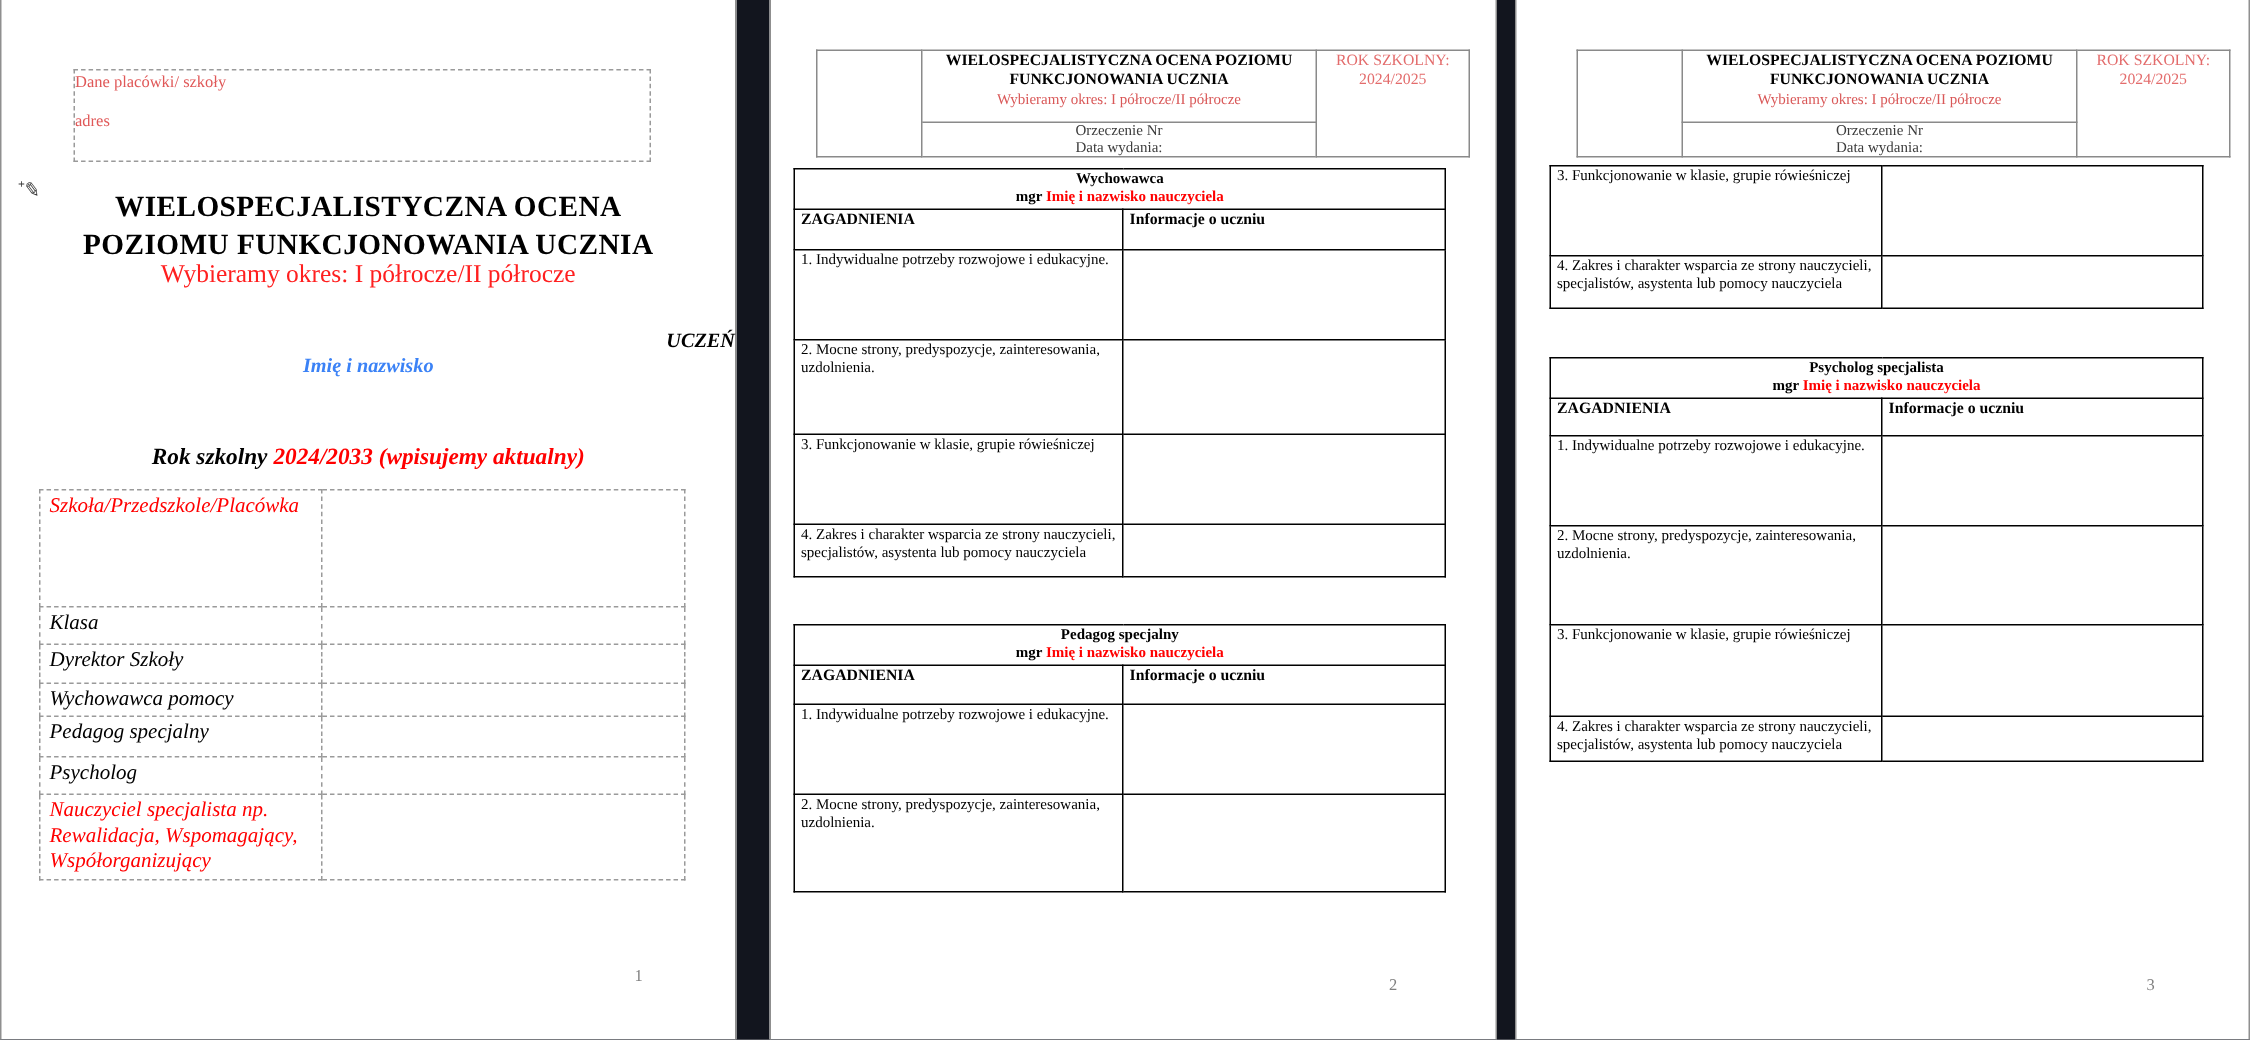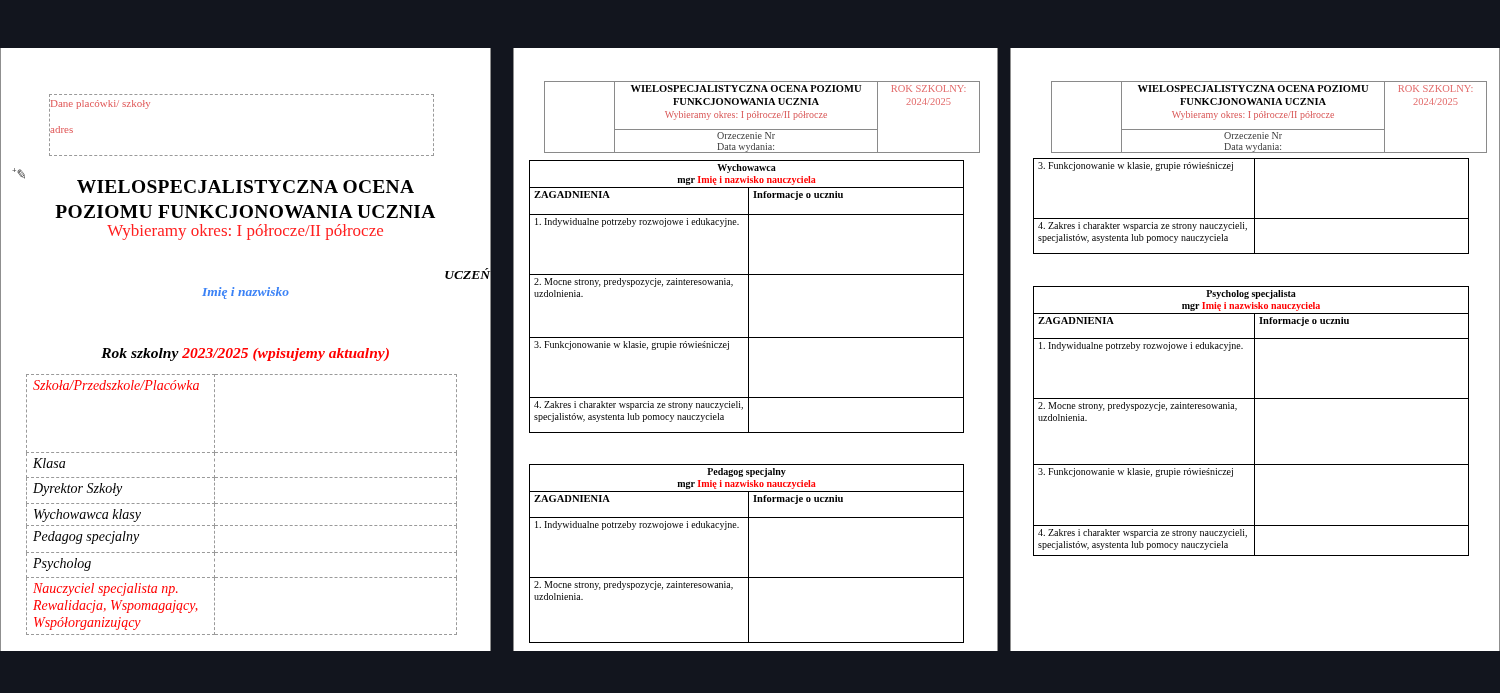--- a/index.html
+++ b/index.html
@@ -3,24 +3,23 @@
 <meta charset="utf-8">
 <style>
   html,body{margin:0;padding:0;}
   .viewport{
     position:relative; width:1500px; height:693px; overflow:hidden;
     background:#12151e;
     font-family:"Liberation Serif","DejaVu Serif",serif;
     color:#000;
   }
   .page{
-    position:absolute; top:0; height:603px; background:#ffffff;
+    position:absolute; top:0; height:693px; background:#ffffff;
     border-left:1px solid #8f8f8f; border-right:1px solid #8f8f8f;
     box-sizing:border-box;
-    margin-top:48px;
   }
   .p1{left:0; width:491px;}
   .p2{left:513px; width:485px;}
   .p3{left:1010px; width:490px;}
 
   .red{color:#ff0000;}
 
   
   .inst-box{
     position:absolute; left:48px; top:46px; width:383px; height:58px;
@@ -111,21 +110,21 @@
     <div class="doc-title">
       <div>WIELOSPECJALISTYCZNA OCENA</div>
       <div>POZIOMU FUNKCJONOWANIA UCZNIA</div>
     </div>
     <div class="doc-subtitle">Wybieramy okres: I półrocze/II półrocze</div>
 
     <div class="uczen">UCZEŃ</div>
     <div class="student">Imię i nazwisko</div>
 
     <div class="year-line">
-      <span>Rok szkolny</span><span class="red">2023/2025 (wpisujemy aktualny)</span>
+      <span>Rok szkolny</span><span class="red">2024/2033 (wpisujemy aktualny)</span>
     </div>
 
     <table class="info">
       <colgroup>
           <col style="width:188px">
           <col style="width:242px">
         </colgroup>
       <tbody>
           <tr style="height:78px">
         <td class="red">Szkoła/Przedszkole/Placówka</td>
@@ -133,21 +132,21 @@
       </tr>
       <tr style="height:25px">
         <td>Klasa</td>
         <td></td>
       </tr>
       <tr style="height:26px">
         <td>Dyrektor Szkoły</td>
         <td></td>
       </tr>
       <tr style="height:22px">
-        <td>Wychowawca klasy</td>
+        <td>Wychowawca pomocy</td>
         <td></td>
       </tr>
       <tr style="height:27px">
         <td>Pedagog specjalny</td>
         <td></td>
       </tr>
       <tr style="height:25px">
         <td>Psycholog</td>
         <td></td>
       </tr>

